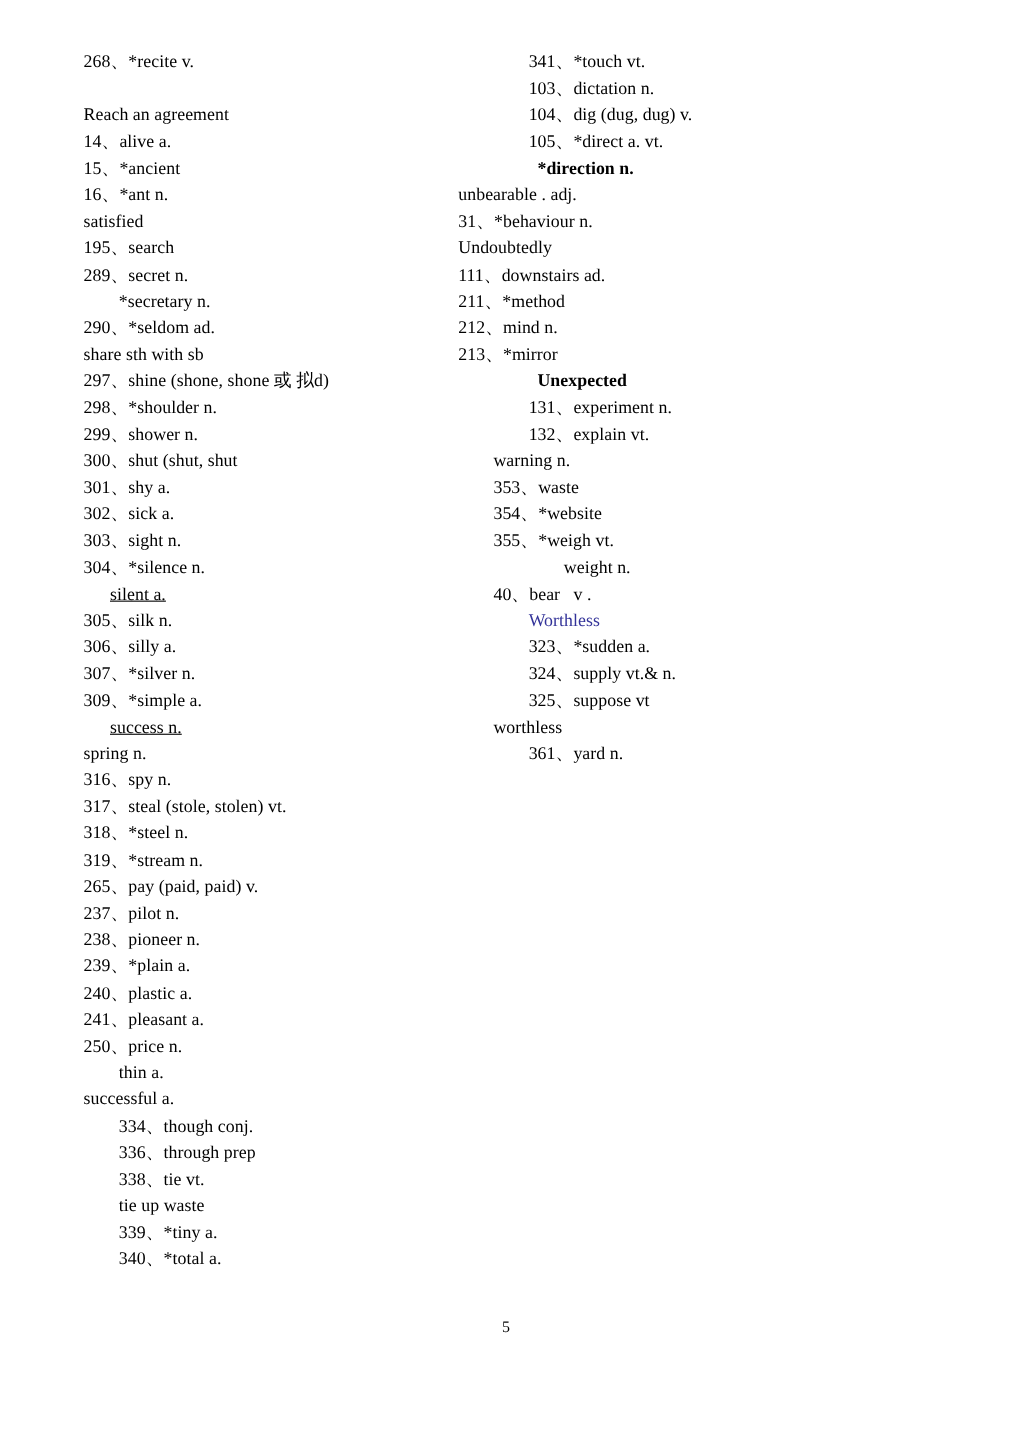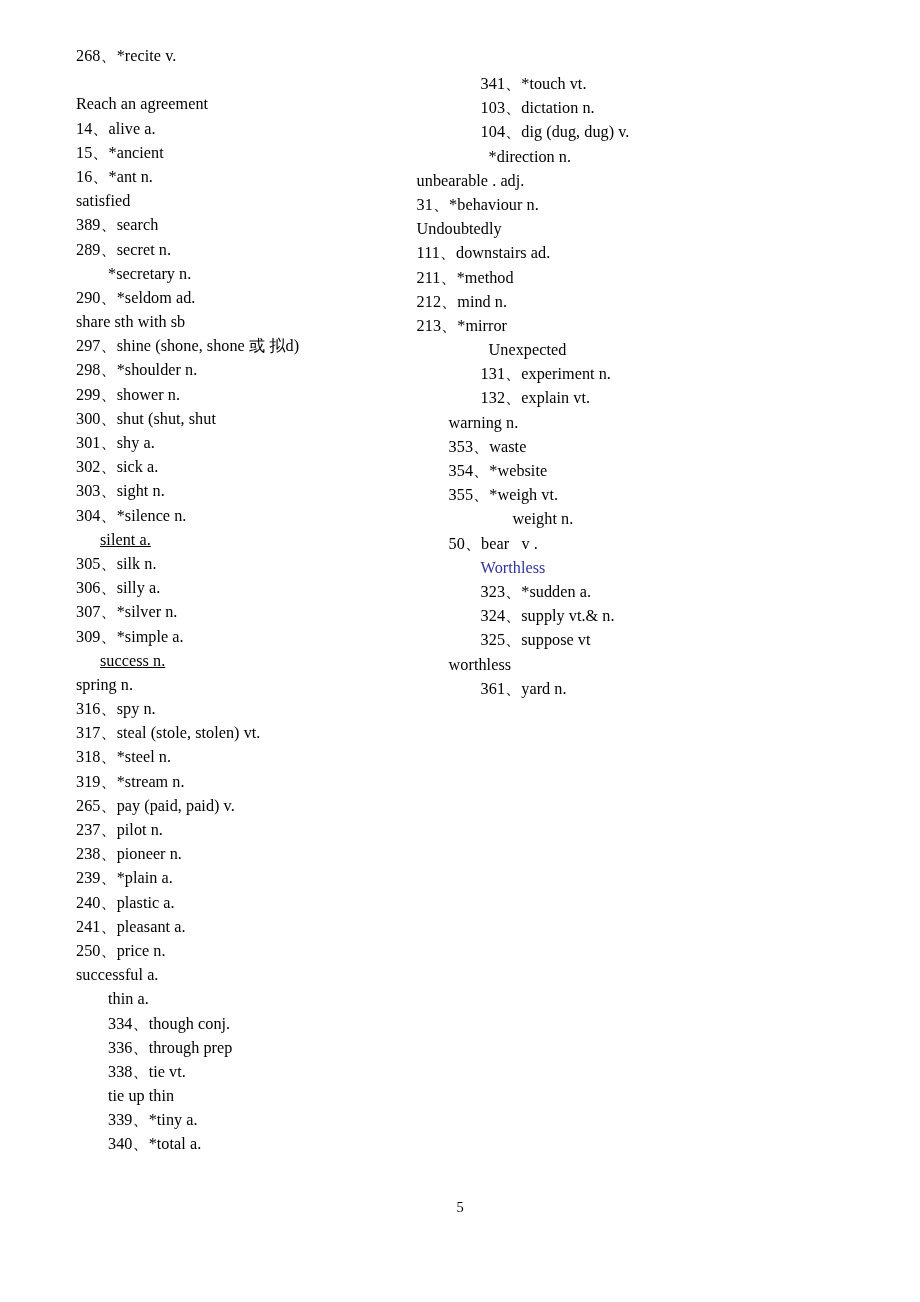--- a/index.html
+++ b/index.html
@@ -31,38 +31,37 @@
   .col {
     box-sizing: border-box;
   }
   .col-left {
     width: 460px;
     padding-left: 76px;
   }
   .col-right {
     width: 460px;
     padding-left: 10px;
-    margin-top: 28px;
   }
   .line {
     font-size: 16.2px;
     line-height: 24.2px;
     height: 24.2px;
     white-space: pre;
     letter-spacing: 0.05px;
   }
   .line.blank {
     height: 24.2px;
   }
   
   .ind-0  { padding-left: 0px; }
   .ind-1  { padding-left: 24px; text-decoration: underline; }
   .ind-2  { padding-left: 32px; }
   .ind-3  { padding-left: 64px; }
-  .ind-4  { padding-left: 72px; }
+  .ind-4  { padding-left: 72px; font-weight: bold; }
   .ind-5  { padding-left: 96px; }
 
   .blue {
     color: #333399;
   }
 
   .page-number {
     position: absolute;
     left: 0;
     top: 1198px;
@@ -81,21 +80,21 @@
   <div class="columns">
 
     <div class="col col-left">
         <div class="line ind-0">268、*recite v.</div>
         <div class="line ind-0 blank"></div>
         <div class="line ind-0">Reach an agreement</div>
         <div class="line ind-0">14、alive a.</div>
         <div class="line ind-0">15、*ancient</div>
         <div class="line ind-0">16、*ant n.</div>
         <div class="line ind-0">satisfied</div>
-        <div class="line ind-0">389、search</div>
+        <div class="line ind-0">195、search</div>
         <div class="line ind-0">289、secret n.</div>
         <div class="line ind-2">*secretary n.</div>
         <div class="line ind-0">290、*seldom ad.</div>
         <div class="line ind-0">share sth with sb</div>
         <div class="line ind-0">297、shine (shone, shone 或 拟d)</div>
         <div class="line ind-0">298、*shoulder n.</div>
         <div class="line ind-0">299、shower n.</div>
         <div class="line ind-0">300、shut (shut, shut</div>
         <div class="line ind-0">301、shy a.</div>
         <div class="line ind-0">302、sick a.</div>
@@ -112,51 +111,52 @@
         <div class="line ind-0">317、steal (stole, stolen) vt.</div>
         <div class="line ind-0">318、*steel n.</div>
         <div class="line ind-0">319、*stream n.</div>
         <div class="line ind-0">265、pay (paid, paid) v.</div>
         <div class="line ind-0">237、pilot n.</div>
         <div class="line ind-0">238、pioneer n.</div>
         <div class="line ind-0">239、*plain a.</div>
         <div class="line ind-0">240、plastic a.</div>
         <div class="line ind-0">241、pleasant a.</div>
         <div class="line ind-0">250、price n.</div>
+        <div class="line ind-2">thin a.</div>
         <div class="line ind-0">successful a.</div>
-        <div class="line ind-2">thin a.</div>
         <div class="line ind-2">334、though conj.</div>
         <div class="line ind-2">336、through prep</div>
         <div class="line ind-2">338、tie vt.</div>
-        <div class="line ind-2">tie up thin</div>
+        <div class="line ind-2">tie up waste</div>
         <div class="line ind-2">339、*tiny a.</div>
         <div class="line ind-2">340、*total a.</div>
       </div>
 
     <div class="col col-right">
         <div class="line ind-3">341、*touch vt.</div>
         <div class="line ind-3">103、dictation n.</div>
         <div class="line ind-3">104、dig (dug, dug) v.</div>
+        <div class="line ind-3">105、*direct a. vt.</div>
         <div class="line ind-4">*direction n.</div>
         <div class="line ind-0">unbearable . adj.</div>
         <div class="line ind-0">31、*behaviour n.</div>
         <div class="line ind-0">Undoubtedly</div>
         <div class="line ind-0">111、downstairs ad.</div>
         <div class="line ind-0">211、*method</div>
         <div class="line ind-0">212、mind n.</div>
         <div class="line ind-0">213、*mirror</div>
         <div class="line ind-4">Unexpected</div>
         <div class="line ind-3">131、experiment n.</div>
         <div class="line ind-3">132、explain vt.</div>
         <div class="line ind-2">warning n.</div>
         <div class="line ind-2">353、waste</div>
         <div class="line ind-2">354、*website</div>
         <div class="line ind-2">355、*weigh vt.</div>
         <div class="line ind-5">weight n.</div>
-        <div class="line ind-2">50、bear   v .</div>
+        <div class="line ind-2">40、bear   v .</div>
         <div class="line ind-3 blue">Worthless</div>
         <div class="line ind-3">323、*sudden a.</div>
         <div class="line ind-3">324、supply vt.&amp; n.</div>
         <div class="line ind-3">325、suppose vt</div>
         <div class="line ind-2">worthless</div>
         <div class="line ind-3">361、yard n.</div>
       </div>
 
   </div>
 

